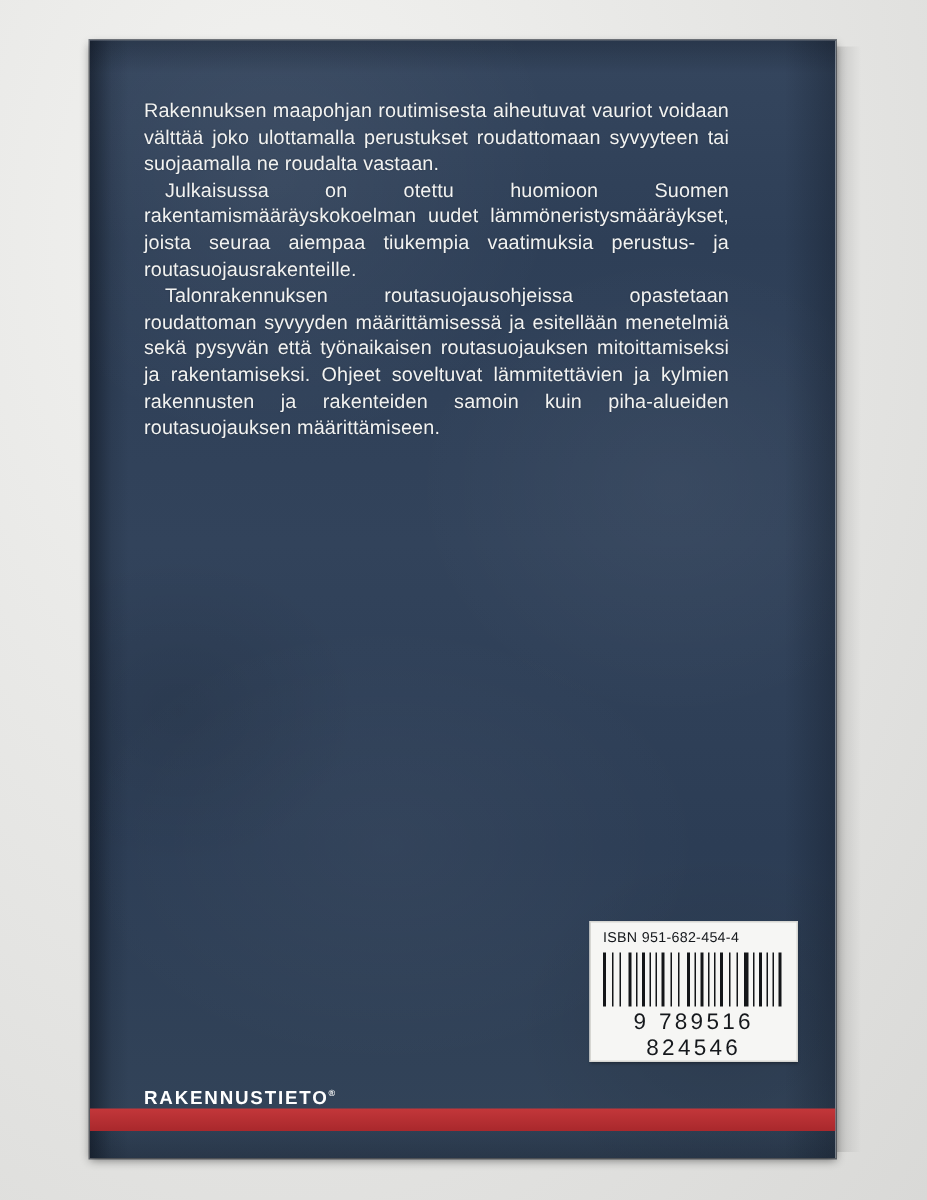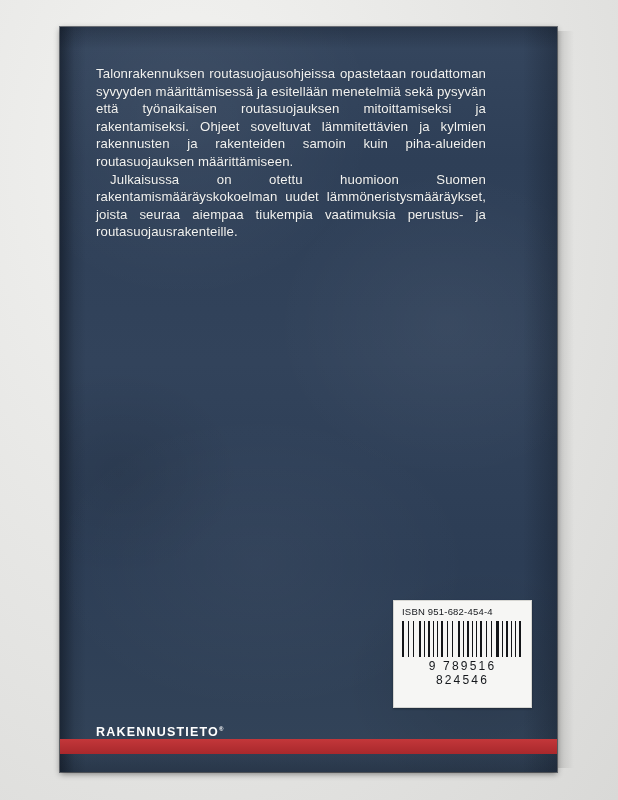--- a/index.html
+++ b/index.html
@@ -111,21 +111,21 @@
   }
 
   
   #barcode-block {
     position: absolute;
     right: 25px;
     bottom: 64px;
     width: 139px;
     background: #f6f6f4;
     border: 1px solid #d6d6d2;
-    padding: 5px 6px 20px 6px;
+    padding: 5px 6px 0 6px;
     box-sizing: border-box;
     box-shadow: 0 1px 2px rgba(0,0,0,0.35);
   }
   #isbn-text {
     font-family: "Liberation Sans", sans-serif;
     font-size: 9.5px;
     color: #15181c;
     letter-spacing: 0.2px;
     margin-bottom: 4px;
     padding-left: 2px;
@@ -139,21 +139,21 @@
   }
   .bars span {
     display: block;
     background: #141619;
     height: 100%;
     margin-right: 1px;
   }
   #ean-digits {
     margin-top: 2px;
     font-family: "Liberation Sans", sans-serif;
-    font-size: 12px;
+    font-size: 15px;
     color: #15181c;
     letter-spacing: 2.2px;
     text-align: center;
   }
 
   
   #bottom-band {
     position: absolute;
     left: 0;
     right: 0;
@@ -194,22 +194,23 @@
 <div id="page">
 
   <div id="cover">
     <div class="mottle"></div>
     <div class="spine-shade"></div>
     <div class="right-shade"></div>
     <div class="top-shade"></div>
     <div class="bottom-shade"></div>
 
     <div id="blurb">
+      <p>Rakennuksen maapohjan routimisesta aiheutuvat vauriot voidaan välttää joko ulottamalla perustukset roudattomaan syvyyteen tai suojaamalla ne roudalta vastaan.</p>
+      <p>Julkaisussa on otettu huomioon Suomen rakentamismääräyskokoelman uudet lämmöneristysmääräykset, joista seuraa aiempaa tiukempia vaatimuksia perustus- ja routasuojausrakenteille.</p>
       <p>Talonrakennuksen routasuojausohjeissa opastetaan roudattoman syvyyden määrittämisessä ja esitellään menetelmiä sekä pysyvän että työnaikaisen routasuojauksen mitoittamiseksi ja rakentamiseksi. Ohjeet soveltuvat lämmitettävien ja kylmien rakennusten ja rakenteiden samoin kuin piha-alueiden routasuojauksen määrittämiseen.</p>
-      <p>Julkaisussa on otettu huomioon Suomen rakentamismääräyskokoelman uudet lämmöneristysmääräykset, joista seuraa aiempaa tiukempia vaatimuksia perustus- ja routasuojausrakenteille.</p>
     </div>
 
     <div id="barcode-block">
       <div id="isbn-text">ISBN 951-682-454-4</div>
       <div class="bars" id="bars">
           <span style="width: 2px;"></span>
           <span style="width: 2px; background: transparent;"></span>
           <span style="width: 1px;"></span>
           <span style="width: 2px; background: transparent;"></span>
           <span style="width: 1px;"></span>

